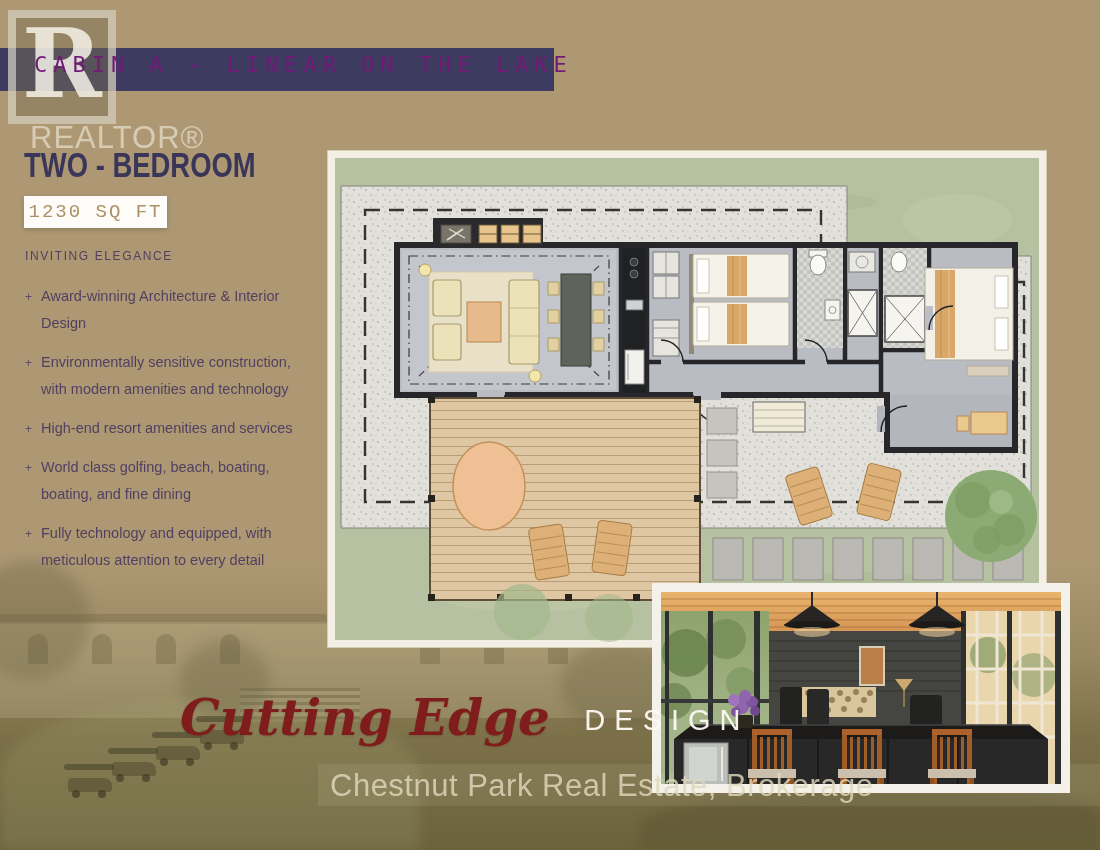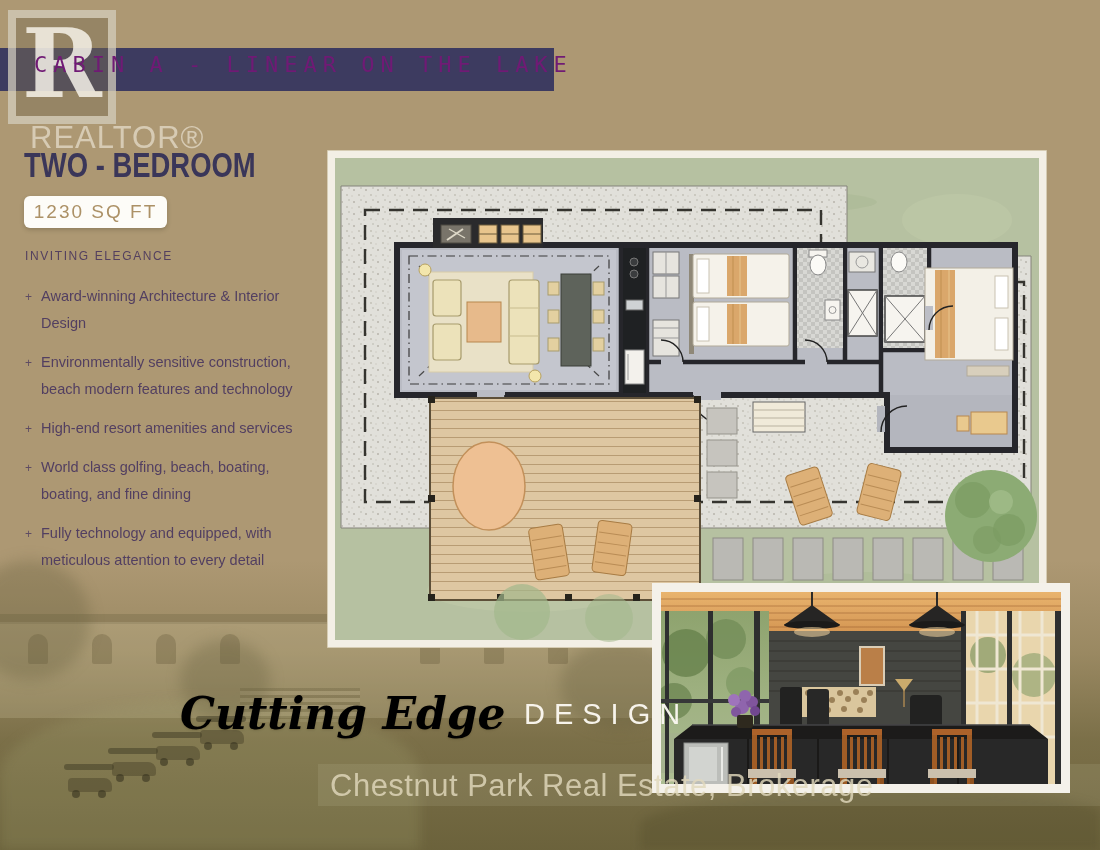--- a/index.html
+++ b/index.html
@@ -33,39 +33,39 @@
 
   
   #header-bar{position:absolute;left:0;top:48px;width:554px;height:43px;background:#3d3b60;z-index:2;}
   #header-title{position:absolute;left:34px;top:52px;width:560px;z-index:4;
     font-family:"DejaVu Sans Mono",monospace;font-size:22px;letter-spacing:6px;color:#701a75;}
 
   
   #bedroom-title{position:absolute;left:24px;top:146px;z-index:2;color:#3a3659;
     font-size:28px;font-weight:bold;letter-spacing:0px;transform:scale(.98,1.22);transform-origin:left top;}
   #sqft-badge{position:absolute;left:24px;top:196px;width:143px;height:32px;background:#fdfcf8;z-index:2;
-    border-radius:6px;box-shadow:0 2px 4px rgba(60,50,30,.25);display:flex;align-items:center;justify-content:center;
-    color:#ac9166;font-size:19px;letter-spacing:2px;}
+    border-radius:0;box-shadow:0 2px 4px rgba(60,50,30,.25);display:flex;align-items:center;justify-content:center;
+    color:#ac9166;font-size:19px;letter-spacing:2px;font-family:Liberation Mono, monospace;}
   #features-heading{position:absolute;left:25px;top:249px;z-index:2;color:#54405f;font-size:12px;letter-spacing:1.6px;}
   #features{position:absolute;left:25px;top:283px;width:284px;z-index:2;list-style:none;margin:0;padding:0;}
   #features li{position:relative;padding-left:16px;margin-bottom:12px;color:#523f61;font-size:14.5px;line-height:27px;}
   #features li .mk{position:absolute;left:0;top:1px;font-size:12px;opacity:.85;}
 
   
   #floor-plan{position:absolute;left:327px;top:150px;width:720px;height:498px;z-index:2;}
 
   
   #interior-photo{position:absolute;left:652px;top:583px;width:418px;height:210px;z-index:3;}
 
   
   #tagline{position:absolute;left:180px;top:688px;z-index:4;white-space:nowrap;}
-  #tagline .script{font-family:"DejaVu Serif",serif;font-style:italic;font-weight:bold;font-size:44px;color:#000000;
+  #tagline .script{font-family:"DejaVu Serif",serif;font-style:italic;font-weight:bold;font-size:50px;color:#7f1d1d;
     text-shadow:0 1px 2px rgba(70,60,30,.25);}
   #tagline .plain{font-family:"Liberation Sans",sans-serif;font-size:29px;letter-spacing:9px;color:rgba(253,250,243,.95);
-    margin-left:14px;position:relative;top:-5px;}
+    margin-left:30px;position:relative;top:-5px;}
   #brokerage-band{position:absolute;left:318px;top:764px;width:782px;height:42px;background:rgba(240,233,205,.10);z-index:1;}
   #brokerage{position:absolute;left:330px;top:768px;z-index:5;font-size:31px;letter-spacing:.5px;
     color:rgba(225,216,188,.82);white-space:nowrap;}
 </style>
 </head>
 <body>
 
 <div id="canvas">
 
   <div class="wm" id="wm-grad"></div>
@@ -117,21 +117,21 @@
   <div id="realtor-word">REALTOR®</div>
   <div id="header-title">CABIN A - LINEAR ON THE LAKE</div>
 
   <div id="bedroom-title">TWO - BEDROOM</div>
   <div id="sqft-badge">
     <span>1230 SQ FT</span>
   </div>
   <div id="features-heading">INVITING ELEGANCE</div>
   <ul id="features">
     <li><span class="mk">+</span><span>Award-winning Architecture &amp; Interior Design</span></li>
-    <li><span class="mk">+</span><span>Environmentally sensitive construction, beach modern features and technology</span></li>
+    <li><span class="mk">+</span><span>Environmentally sensitive construction, with modern amenities and technology</span></li>
     <li><span class="mk">+</span><span>High-end resort amenities and services</span></li>
     <li><span class="mk">+</span><span>World class golfing, beach, boating, boating, and fine dining</span></li>
     <li><span class="mk">+</span><span>Fully technology and equipped, with meticulous attention to every detail</span></li>
   </ul>
 
   <div id="floor-plan">
   <svg width="720" height="498" viewBox="0 0 720 498" xmlns="http://www.w3.org/2000/svg">
     <defs>
       <pattern id="speck" width="12" height="12" patternUnits="userSpaceOnUse">
         <circle cx="3" cy="4" r="1" fill="#a9a69b"></circle>

